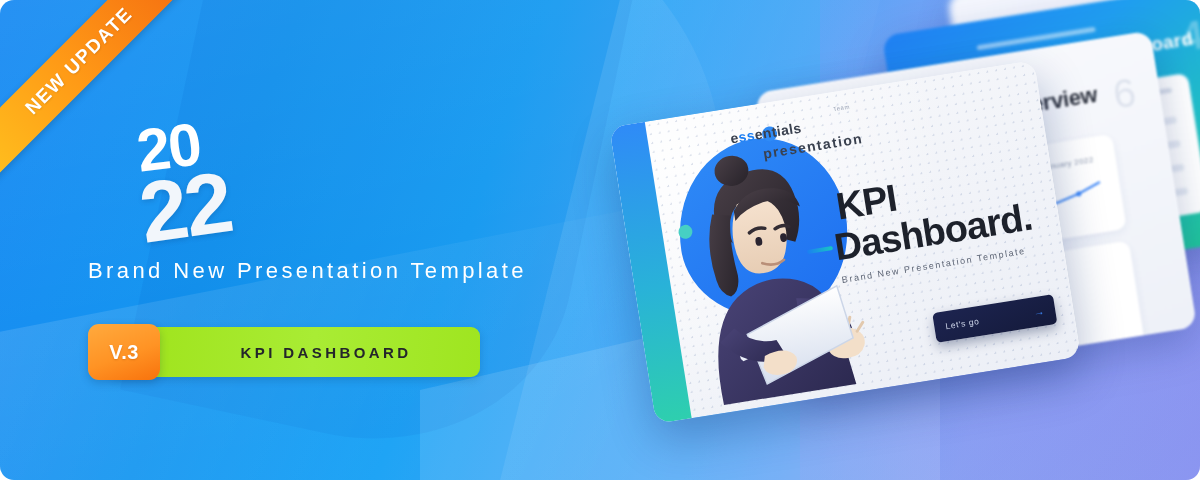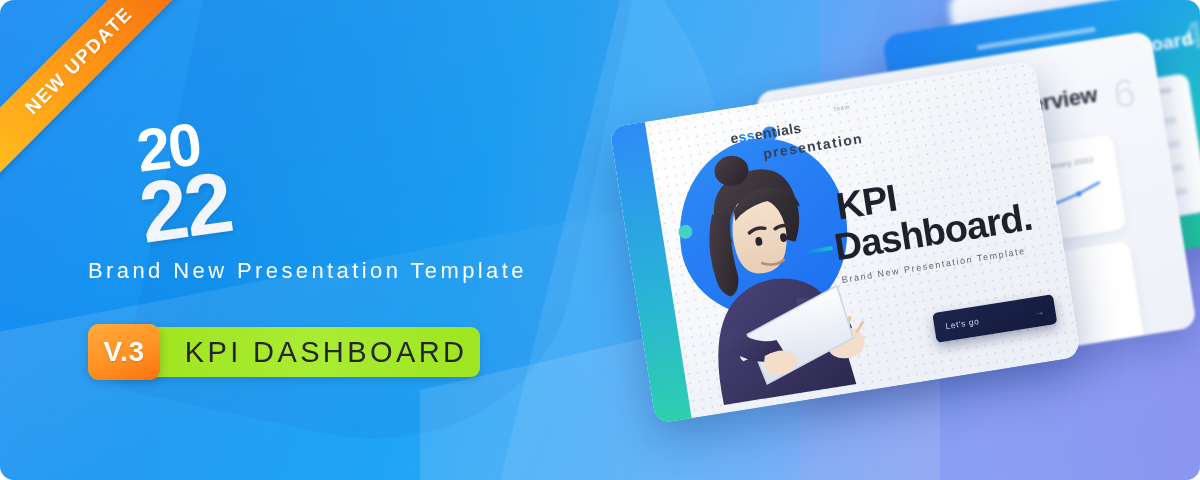--- a/index.html
+++ b/index.html
@@ -127,33 +127,33 @@
   .cta-pill {
     position: absolute; left: 22px; top: 3px;
     width: 370px; height: 50px;
     background: linear-gradient(95deg, #9ee219 0%, #a9ec34 55%, #9fe520 100%);
     border-radius: 9px;
     box-shadow: 0 3px 9px rgba(0,40,90,.18);
     display: flex; align-items: center; justify-content: center;
     padding-left: 62px;
   }
   .cta-label {
-    color: #24262b; font-weight: normal; font-size: 29px;
+    color: #24262b; font-weight: bold; font-size: 15px;
     letter-spacing: 3.4px; white-space: nowrap;
   }
   .cta-badge {
     position: absolute; left: 0; top: 0;
     width: 72px; height: 56px;
     background: linear-gradient(160deg, #ffaa3e 0%, #ff9324 55%, #f8720c 100%);
     border-radius: 11px;
     display: flex; align-items: center; justify-content: center;
     box-shadow: 0 3px 9px rgba(0,40,90,.22);
   }
   .cta-badge-text {
-    color: #fff; font-weight: bold; font-size: 28px; letter-spacing: .5px;
+    color: #fff; font-weight: bold; font-size: 20px; letter-spacing: .5px;
     text-shadow: 0 1px 2px rgba(150,60,0,.3);
   }
 
   
   .stack { position: absolute; left: 600px; top: -40px; width: 640px; height: 560px; }
 
   .slide {
     position: absolute;
     border-radius: 16px;
     overflow: hidden;

